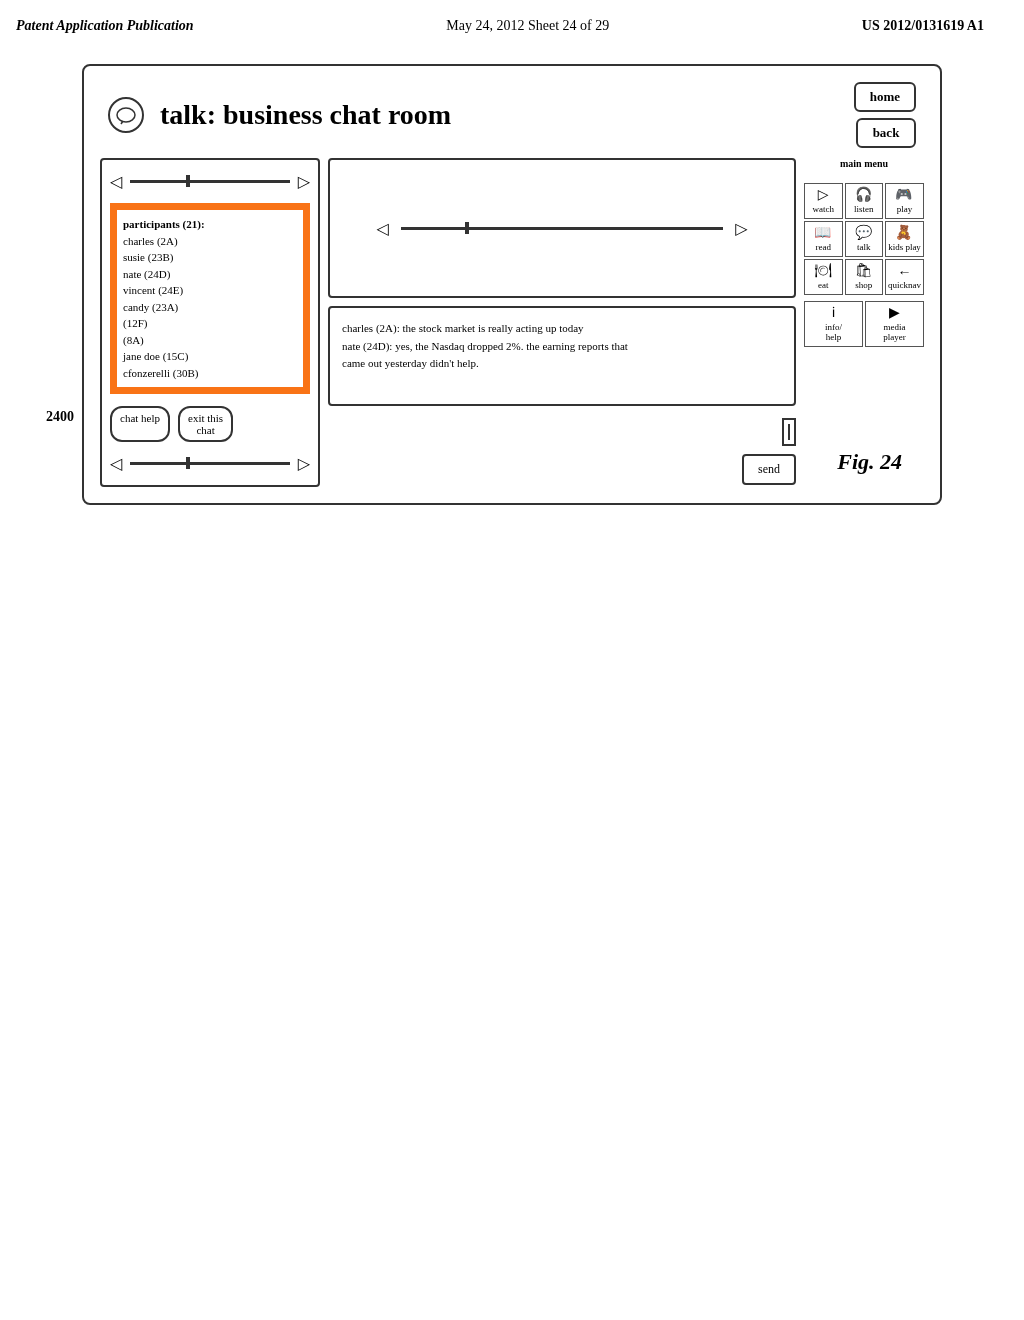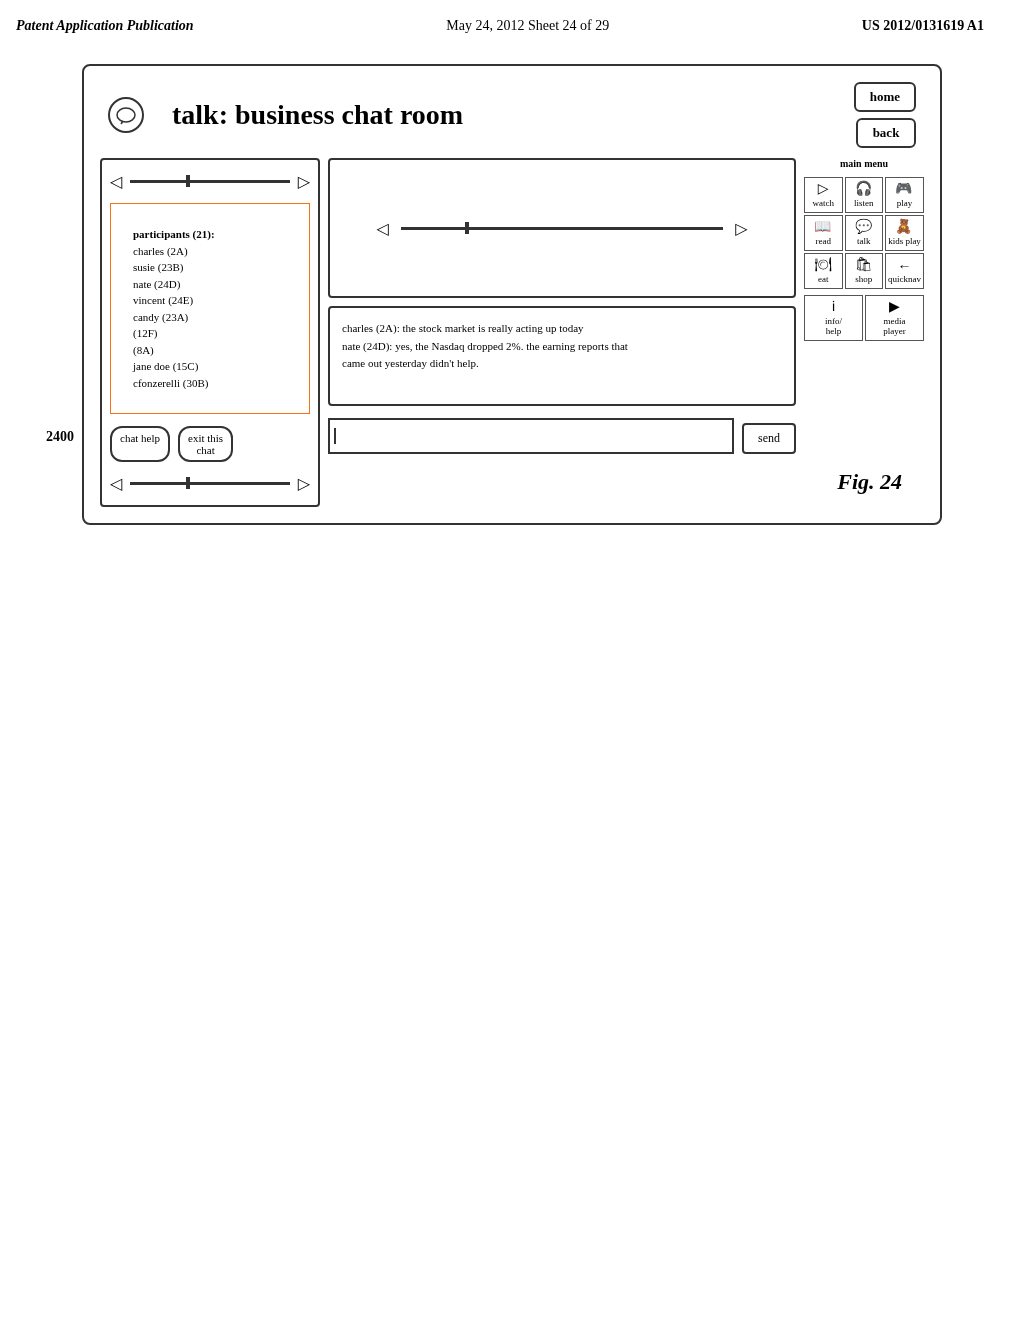--- a/index.html
+++ b/index.html
@@ -71,21 +71,21 @@
       display: flex;
       align-items: center;
       justify-content: space-between;
       margin-bottom: 10px;
       padding: 0 8px;
     }
 
     .title-section {
       display: flex;
       align-items: center;
-      gap: 28px;
+      gap: 16px;
     }
 
     .talk-icon {
       width: 36px;
       height: 36px;
       border: 2px solid #333;
       border-radius: 50%;
       display: flex;
       align-items: center;
       justify-content: center;
@@ -154,22 +154,22 @@
     .slider-thumb {
       position: absolute;
       left: 35%;
       top: -5px;
       width: 4px;
       height: 12px;
       background: #333;
     }
 
     .participants-box {
-      border: 1px solid #f97316;
-      padding: 22px;
+      border: 7px solid #f97316;
+      padding: 6px;
       font-size: 11px;
       line-height: 1.5;
     }
 
     .participants-box .section-title {
       font-weight: bold;
       font-size: 11px;
     }
 
     .bottom-controls {
@@ -235,20 +235,21 @@
       font-size: 11px;
       line-height: 1.6;
       min-height: 100px;
     }
 
     .message-input-row {
       display: flex;
       align-items: flex-end;
       gap: 8px;
       margin-top: 4px;
+      flex-direction: column;
     }
 
     .message-input {
       flex: 1;
       border: 2px solid #333;
       height: 36px;
       padding: 4px;
       display: flex;
       align-items: center;
     }
@@ -273,21 +274,21 @@
       width: 120px;
       display: flex;
       flex-direction: column;
       gap: 4px;
     }
 
     .main-menu-label {
       font-size: 10px;
       font-weight: bold;
       text-align: center;
-      margin-bottom: 4px;
+      margin-bottom: 10px;
     }
 
     .menu-grid {
       display: grid;
       grid-template-columns: 1fr 1fr 1fr;
       gap: 2px;
     }
 
     .menu-item {
       border: 1px solid #555;

